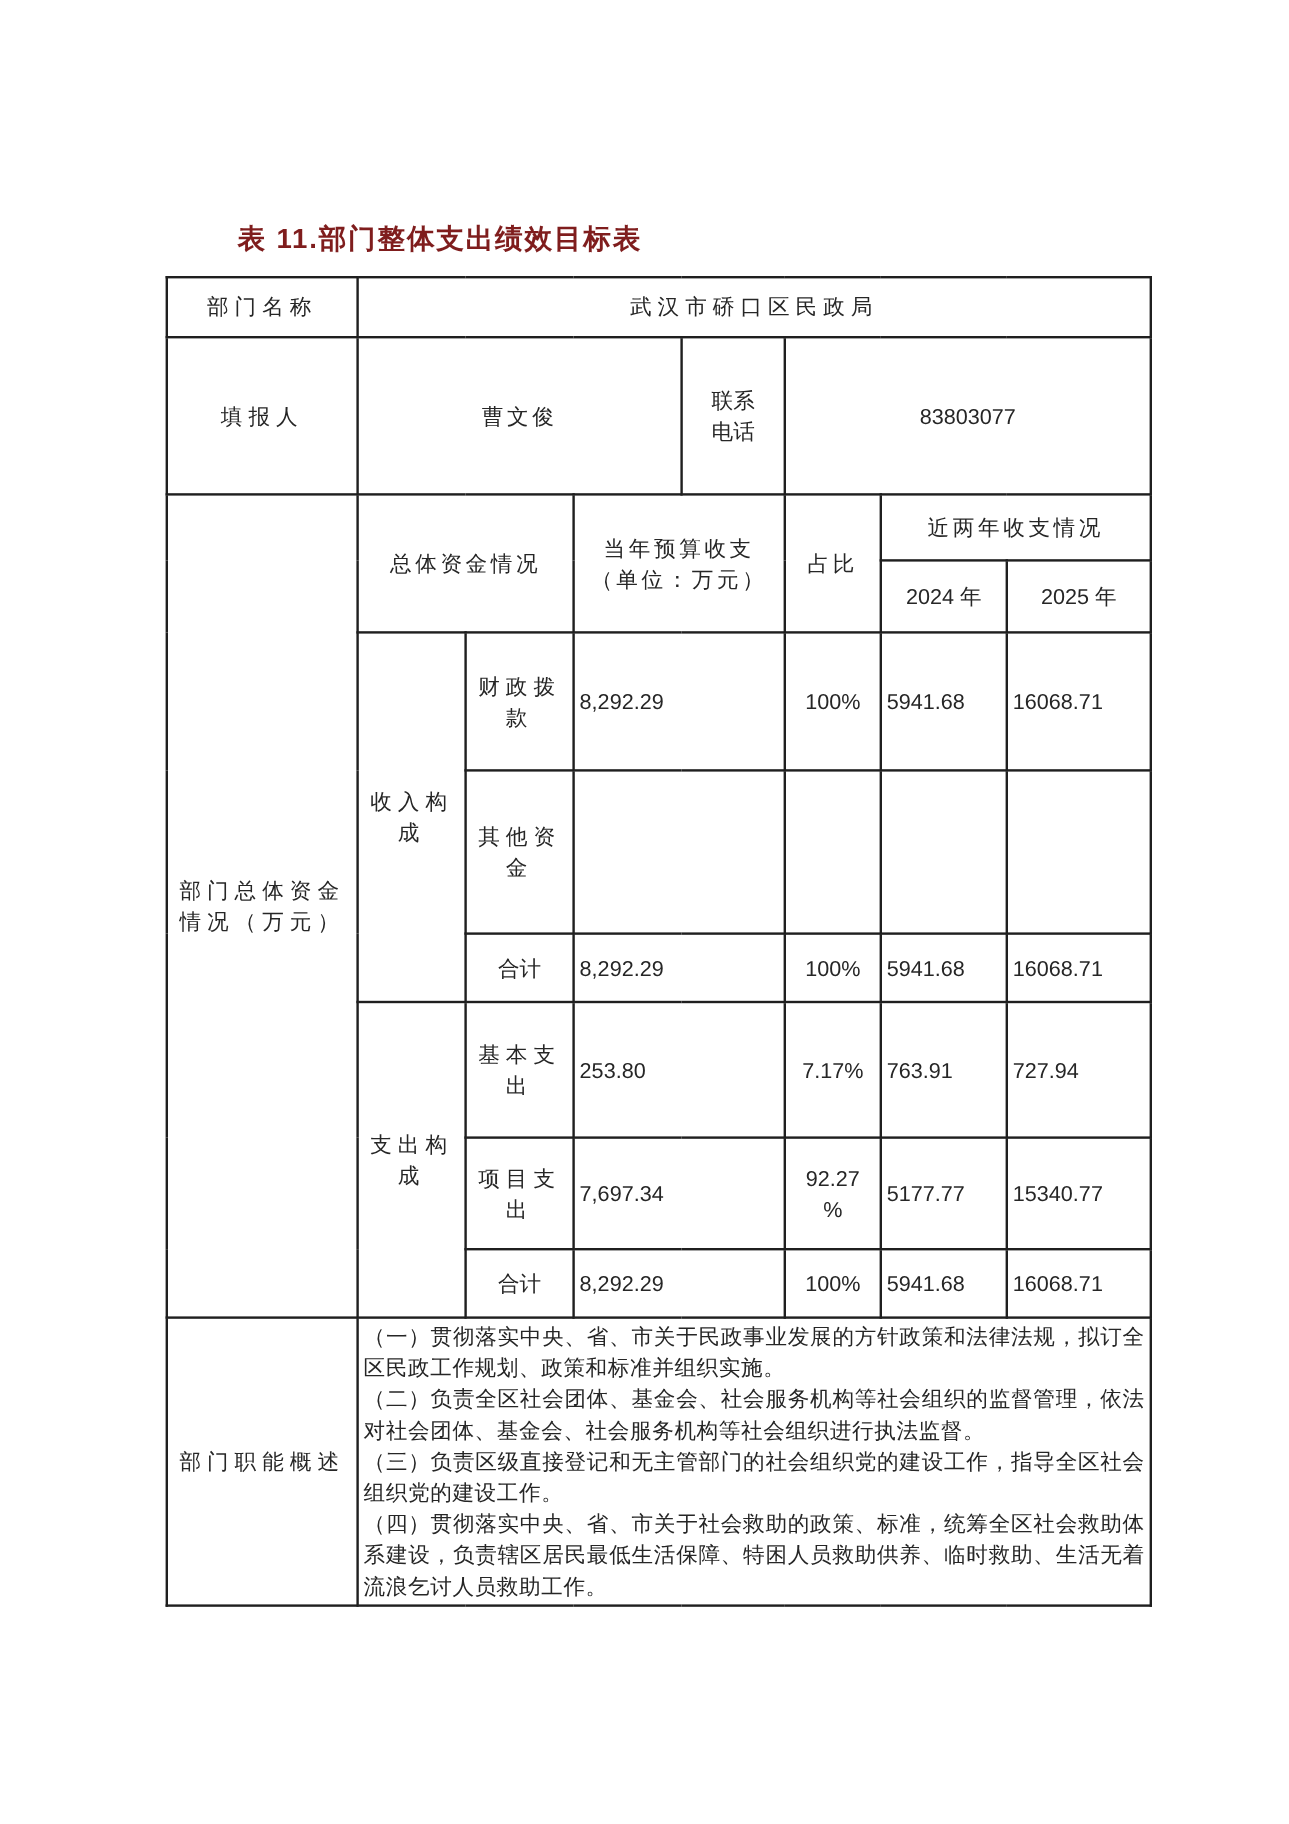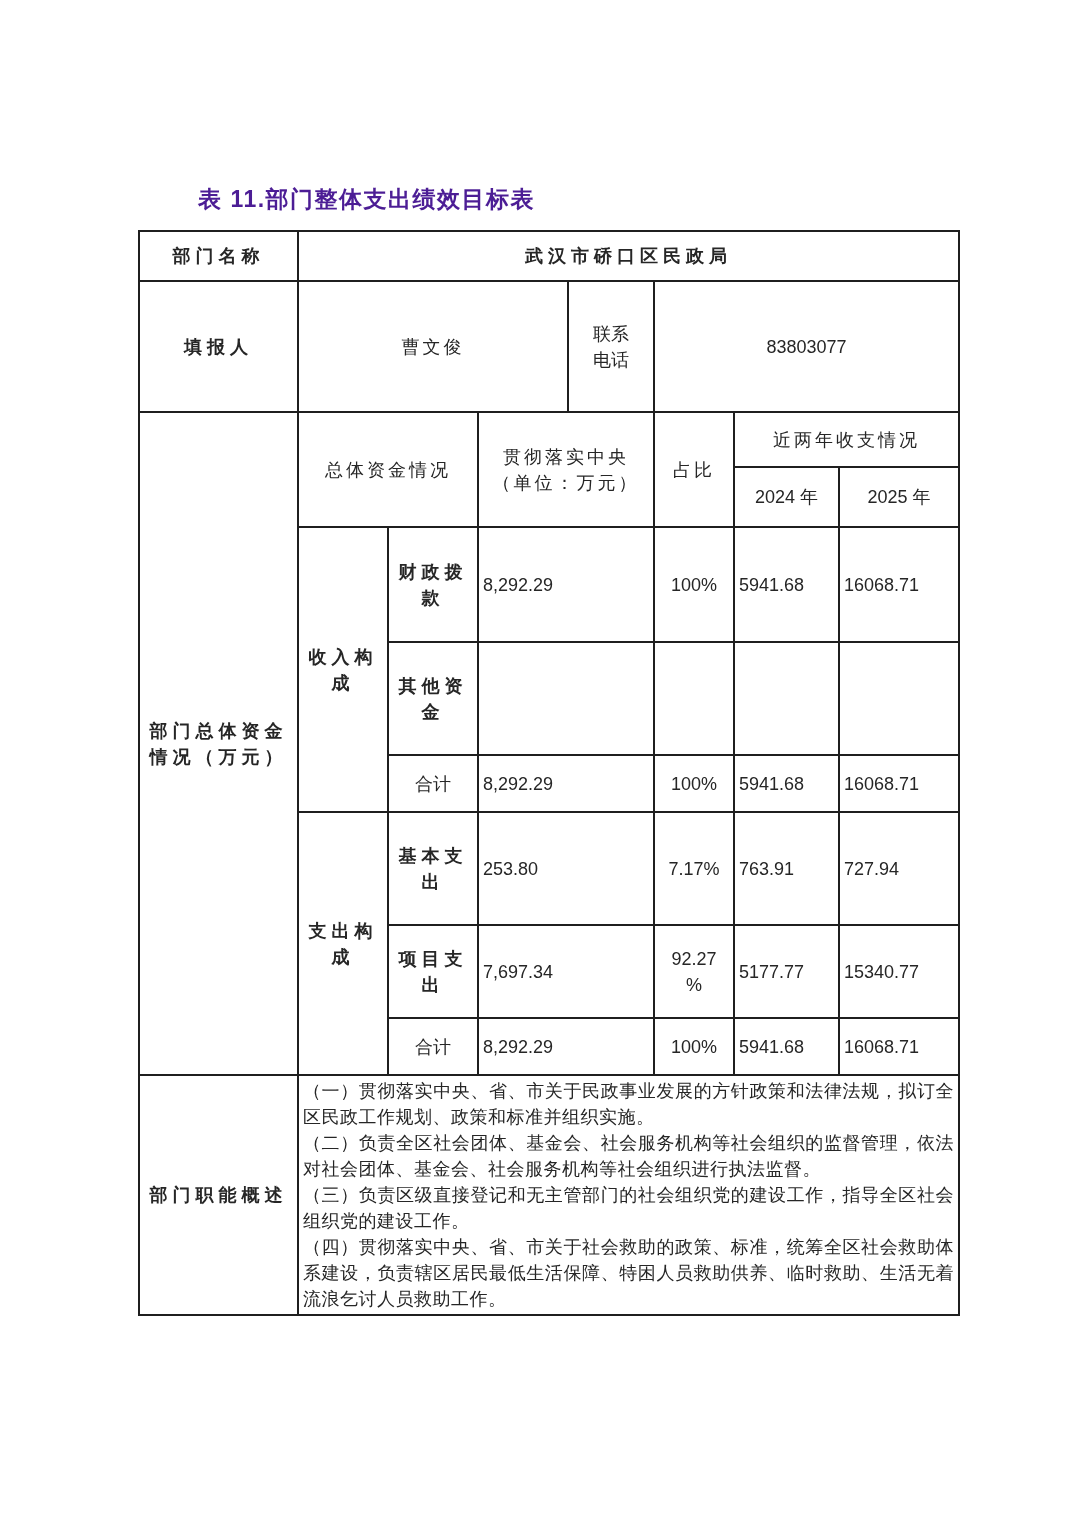--- a/index.html
+++ b/index.html
@@ -3,37 +3,37 @@
 <meta charset="utf-8">
 <style>
   html,body{margin:0;padding:0;background:#ffffff;}
   body{
     width:1074px;height:1520px;position:relative;
     font-family:"Liberation Sans","DejaVu Sans",sans-serif;
     color:#262626;
   }
   .page-title{
     position:absolute;left:198px;top:184px;
-    font-size:23px;font-weight:bold;letter-spacing:1.5px;color:#4c1d95;
+    font-size:23px;font-weight:bold;letter-spacing:1.5px;color:#7f1d1d;
   }
   table.main{
     position:absolute;left:138px;top:230px;
     width:820px;border-collapse:collapse;table-layout:fixed;
   }
   table.main td{
     border:2px solid #1f1f1f;
     font-size:18px;line-height:26px;
     vertical-align:middle;
     padding:2px 4px;
     overflow:hidden;
     word-break:break-all;
   }
   td.c{text-align:center;}
   td.r{padding-right:9px;}
-  td.ls{letter-spacing:5px;font-weight:bold;}
+  td.ls{letter-spacing:5px;}
   td.ls2{letter-spacing:3px;}
   td.two{line-height:55px;padding:0 4px;}
   td.overview-text{
     font-size:14.5px;line-height:28px;text-align:justify;
     vertical-align:middle;padding:10px 14px;letter-spacing:0.5px;
     word-break:break-all;
   }
   .overview-text p{margin:0;}
 </style>
 </head>
@@ -69,21 +69,21 @@
     <td class="c" colspan="3">83803077</td>
   </tr>
 
   <tr style="height:55px">
     <td class="c two ls" rowspan="8">
       <span>部门总体资金</span><br>
       <span>情况（万元）</span>
     </td>
     <td class="c ls2" colspan="2" rowspan="2">总体资金情况</td>
     <td class="c two ls2" colspan="2" rowspan="2">
-      <span>贯彻落实中央</span><br>
+      <span>当年预算收支</span><br>
       <span>（单位：万元）</span>
     </td>
     <td class="c ls2" rowspan="2">占比</td>
     <td class="c ls2" colspan="2">近两年收支情况</td>
   </tr>
 
   <tr style="height:60px">
     <td class="c">2024 年</td>
     <td class="c">2025 年</td>
   </tr>
@@ -96,21 +96,21 @@
     <td class="c two ls">
       <span>财政拨</span><br>
       <span>款</span>
     </td>
     <td class="r" colspan="2">8,292.29</td>
     <td class="c">100%</td>
     <td class="r">5941.68</td>
     <td class="r">16068.71</td>
   </tr>
 
-  <tr style="height:113px">
+  <tr style="height:136px">
     <td class="c two ls">
       <span>其他资</span><br>
       <span>金</span>
     </td>
     <td class="r" colspan="2"></td>
     <td class="c"></td>
     <td class="r"></td>
     <td class="r"></td>
   </tr>
 

